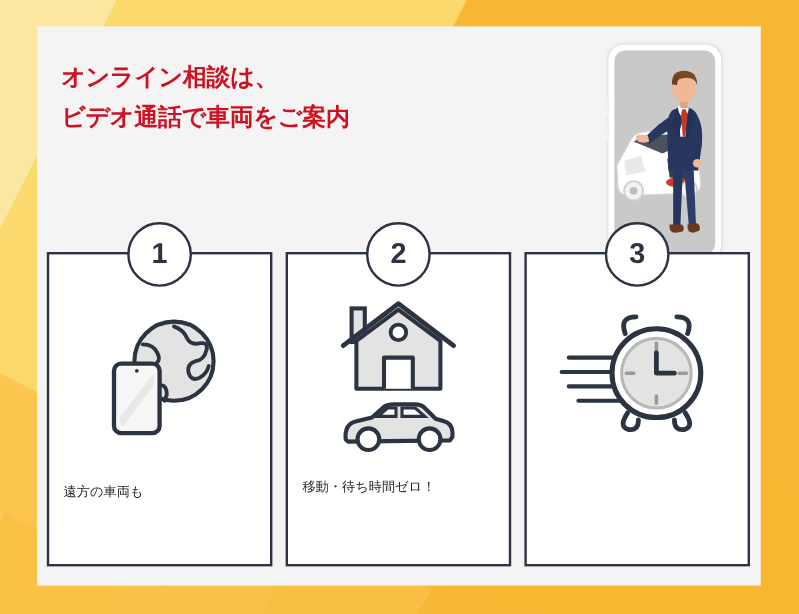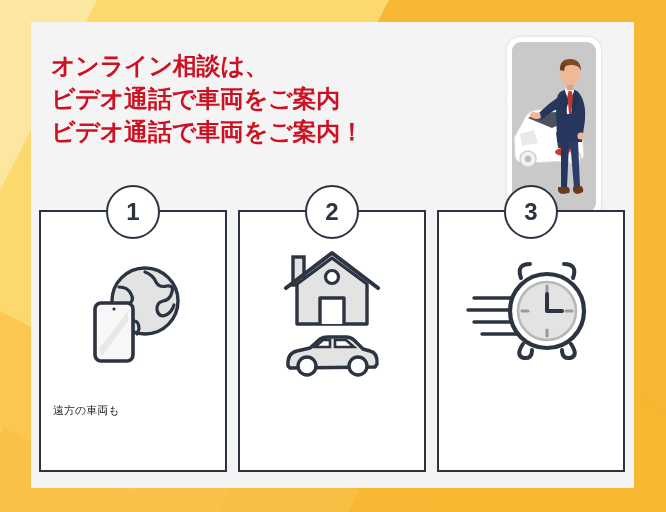--- a/index.html
+++ b/index.html
@@ -76,21 +76,21 @@
   }
 
   
   .headline {
     position: absolute;
     left: 20px;
     top: 27px;
     width: 470px;
     color: #cc1122;
     font-weight: bold;
-    font-size: 24px;
+    font-size: 20px;
     line-height: 33px;
     letter-spacing: -0.2px;
     white-space: nowrap;
   }
   .headline .hl-line { display: block; }
 
   
   .phone {
     position: absolute;
     left: 476px;
@@ -185,21 +185,20 @@
     <div class="bg-streak streak-d"></div>
     <div class="bg-streak streak-e"></div>
     <div class="bg-streak streak-f"></div>
   </div>
 
   <div class="panel">
 
     <div class="headline">
       <span class="hl-line">オンライン相談は、</span>
       <span class="hl-line">ビデオ通話で車両をご案内</span>
-      <span class="hl-line">ビデオ通話で車両をご案内！</span>
     </div>
 
     <div class="phone">
       <div class="phone-btn" style="top:44px;height:16px;"></div>
       <div class="phone-btn" style="top:64px;height:16px;"></div>
       <div class="phone-screen">
         <svg width="84" height="170" viewBox="0 0 84 170">
 
           <g>
             <path d="M2 96 L14 74 Q17 69 24 68 L46 66 Q53 66 57 71 L70 90 L72 112 Q72 118 65 119 L12 121 Q4 121 3 114 Z" fill="#ffffff" stroke="#d6d6d6" stroke-width="1"></path>
@@ -278,20 +277,23 @@
 
           <g>
             <path d="M18 122 Q17 109 27 107 L40 104 L50 95 Q53 93 58 93 L76 93 Q81 93 84 96 L93 105 L100 107 Q108 109 107 120 L105 123 L20 124 Z" fill="#e3e3e3" stroke="#2b3440" stroke-width="3.4" stroke-linejoin="round"></path>
             <path d="M45 103 L53 96 L60 96 L60 103 Z" fill="#ffffff" stroke="#2b3440" stroke-width="2.6"></path>
             <path d="M65 96 L76 96 L84 103 L65 103 Z" fill="#ffffff" stroke="#2b3440" stroke-width="2.6"></path>
             <circle cx="37" cy="122" r="9" fill="#ffffff" stroke="#2b3440" stroke-width="3.4"></circle>
             <circle cx="88" cy="122" r="9" fill="#ffffff" stroke="#2b3440" stroke-width="3.4"></circle>
           </g>
         </svg>
       </div>
+      <div class="card-text">
+        <span class="ct-line">移動・待ち時間ゼロ！</span>
+      </div>
     </div>
 
     <div class="card card-3">
       <div class="badge">3</div>
       <div class="card-icon">
         <svg width="130" height="112" viewBox="0 0 130 112">
 
           <g stroke="#2b3440" stroke-width="3.4" stroke-linecap="round">
             <line x1="8" y1="42" x2="48" y2="42"></line>
             <line x1="2" y1="54" x2="42" y2="54"></line>

